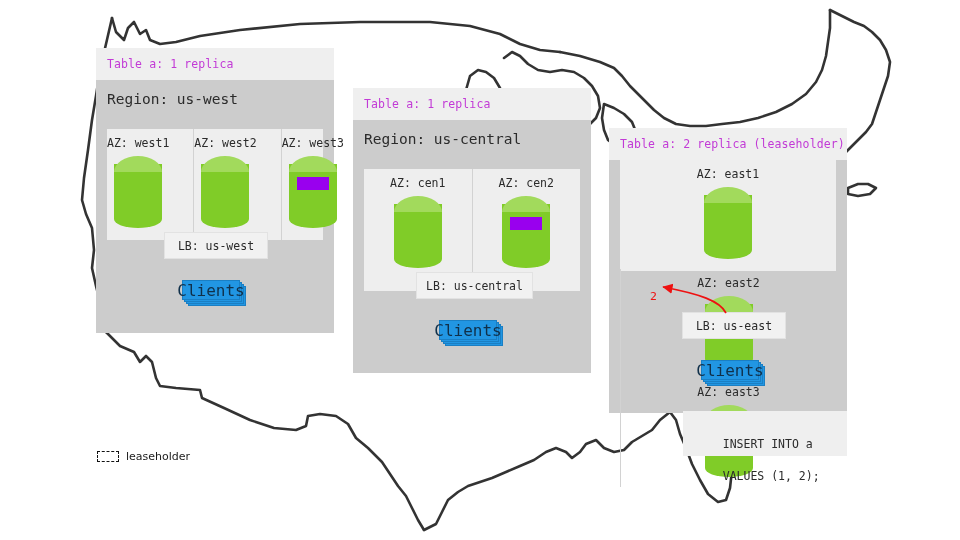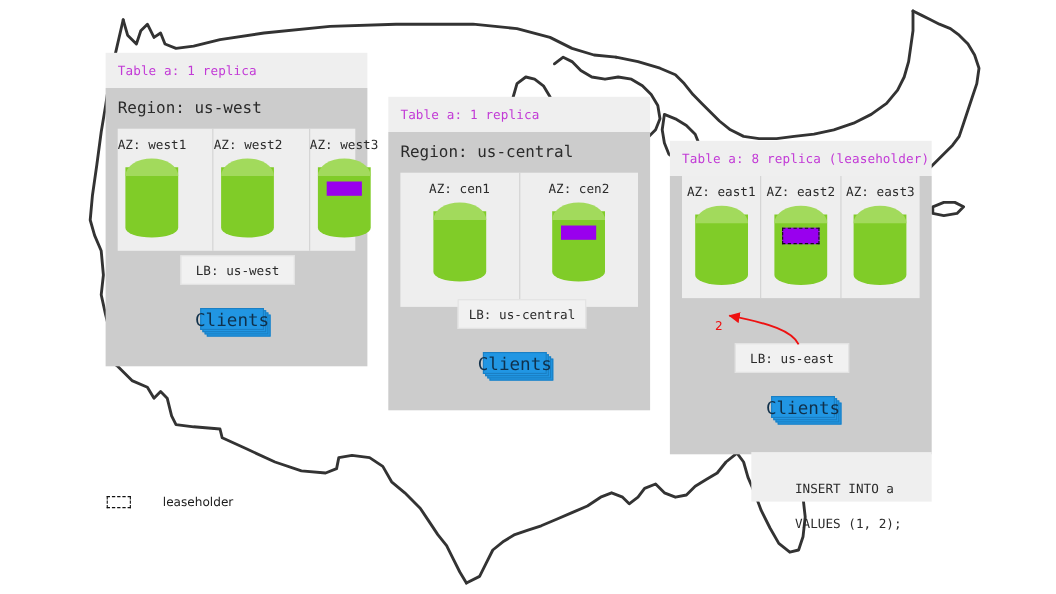--- a/index.html
+++ b/index.html
@@ -25,21 +25,21 @@
     white-space:nowrap;
   }
   .region-body{
     background:#cccccc;
     box-sizing:border-box;
     position:relative;
   }
   .region-title{
     color:#2b2b2b;
     font-size:14.5px;
-    padding:11px 0 10px 11px;
+    padding:11px 0 22px 11px;
     white-space:nowrap;
   }
   .az-row{
     background:#eeeeee;
     display:flex;
     box-sizing:border-box;
     margin:0 11px;
     position:relative;
   }
   .az{
@@ -118,21 +118,21 @@
   
   .legend{
     position:absolute;z-index:6;
     display:flex;align-items:center;gap:7px;
     font-size:11px;color:#1b1b1b;
   }
   .legend .swatch{
     width:22px;height:11px;border:1.6px dashed #111111;box-sizing:border-box;
     background:transparent;display:block;
   }
-  .legend .lbl{font-family:"DejaVu Sans","Liberation Sans",sans-serif;font-size:11px;margin-left:22px;}
+  .legend .lbl{font-family:"DejaVu Sans","Liberation Sans",sans-serif;font-size:11px;}
 
   
   #arrow{position:absolute;left:0;top:0;width:960px;height:540px;z-index:8;pointer-events:none;}
   .arrow-num{
     position:absolute;z-index:9;color:#ee1111;font-size:11px;
     font-family:"DejaVu Sans","Liberation Sans",sans-serif;
   }
 </style>
 </head>
 <body>
@@ -253,23 +253,23 @@
     <div class="lb" style="left:63px;top:184px;width:117px;height:27px;">LB: us-central</div>
     <div class="clients" style="left:86px;top:232px;width:66px;height:28px;">
       <div class="card" style="left:6px;top:6px;width:58px;height:20px;"></div>
       <div class="card" style="left:4px;top:4px;width:58px;height:20px;"></div>
       <div class="card" style="left:2px;top:2px;width:58px;height:20px;"></div>
       <div class="card top" style="left:0;top:0;width:58px;height:20px;">Clients</div>
     </div>
   </div>
 
   <div class="region" style="left:609px;top:128px;width:238px;">
-    <div class="region-head">Table a: 8 replica (leaseholder)</div>
+    <div class="region-head">Table a: 2 replica (leaseholder)</div>
     <div class="region-body" style="height:253px;">
-      <div class="az-row" style="height:111px;">
+      <div class="az-row" style="height:111px;flex-direction:column;">
         <div class="az">
           <span class="az-label">AZ: east1</span>
           <div class="cyl" style="width:48px;height:72px;">
             <div class="body" style="top:8px;height:64px;"></div>
             <div class="top" style="height:16px;"></div>
           </div>
         </div>
         <div class="az">
           <span class="az-label">AZ: east2</span>
           <div class="cyl" style="width:48px;height:72px;">
@@ -280,21 +280,21 @@
         </div>
         <div class="az">
           <span class="az-label">AZ: east3</span>
           <div class="cyl" style="width:48px;height:72px;">
             <div class="body" style="top:8px;height:64px;"></div>
             <div class="top" style="height:16px;"></div>
           </div>
         </div>
       </div>
     </div>
-    <div class="lb" style="left:59px;top:184px;width:104px;height:27px;">LB: us-east</div>
+    <div class="lb" style="left:73px;top:184px;width:104px;height:27px;">LB: us-east</div>
     <div class="clients" style="left:92px;top:232px;width:66px;height:28px;">
       <div class="card" style="left:6px;top:6px;width:58px;height:20px;"></div>
       <div class="card" style="left:4px;top:4px;width:58px;height:20px;"></div>
       <div class="card" style="left:2px;top:2px;width:58px;height:20px;"></div>
       <div class="card top" style="left:0;top:0;width:58px;height:20px;">Clients</div>
     </div>
   </div>
 
   <div class="sqlnote" style="left:683px;top:411px;width:164px;height:45px;padding-left:12px;">
     <span>INSERT INTO a</span><br>

